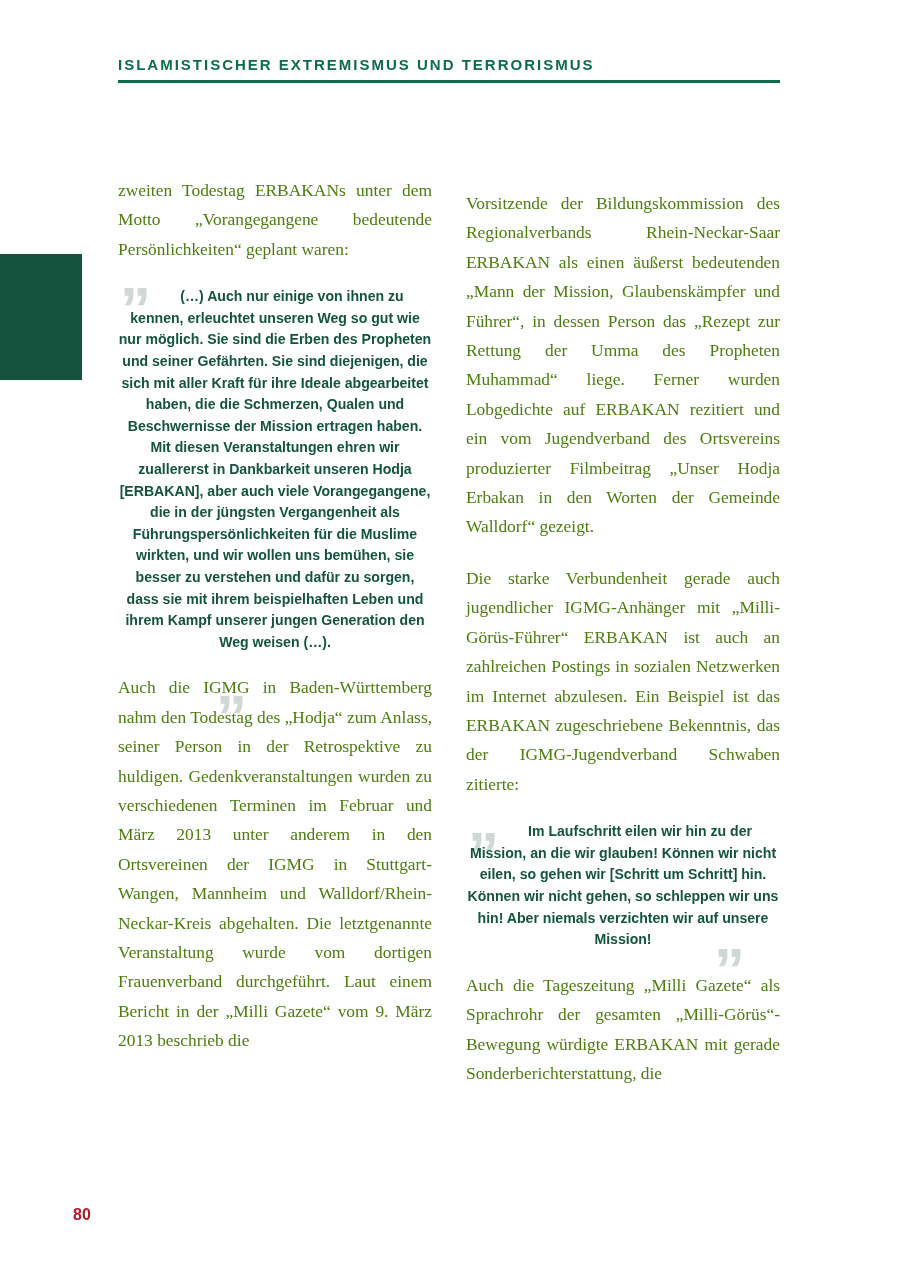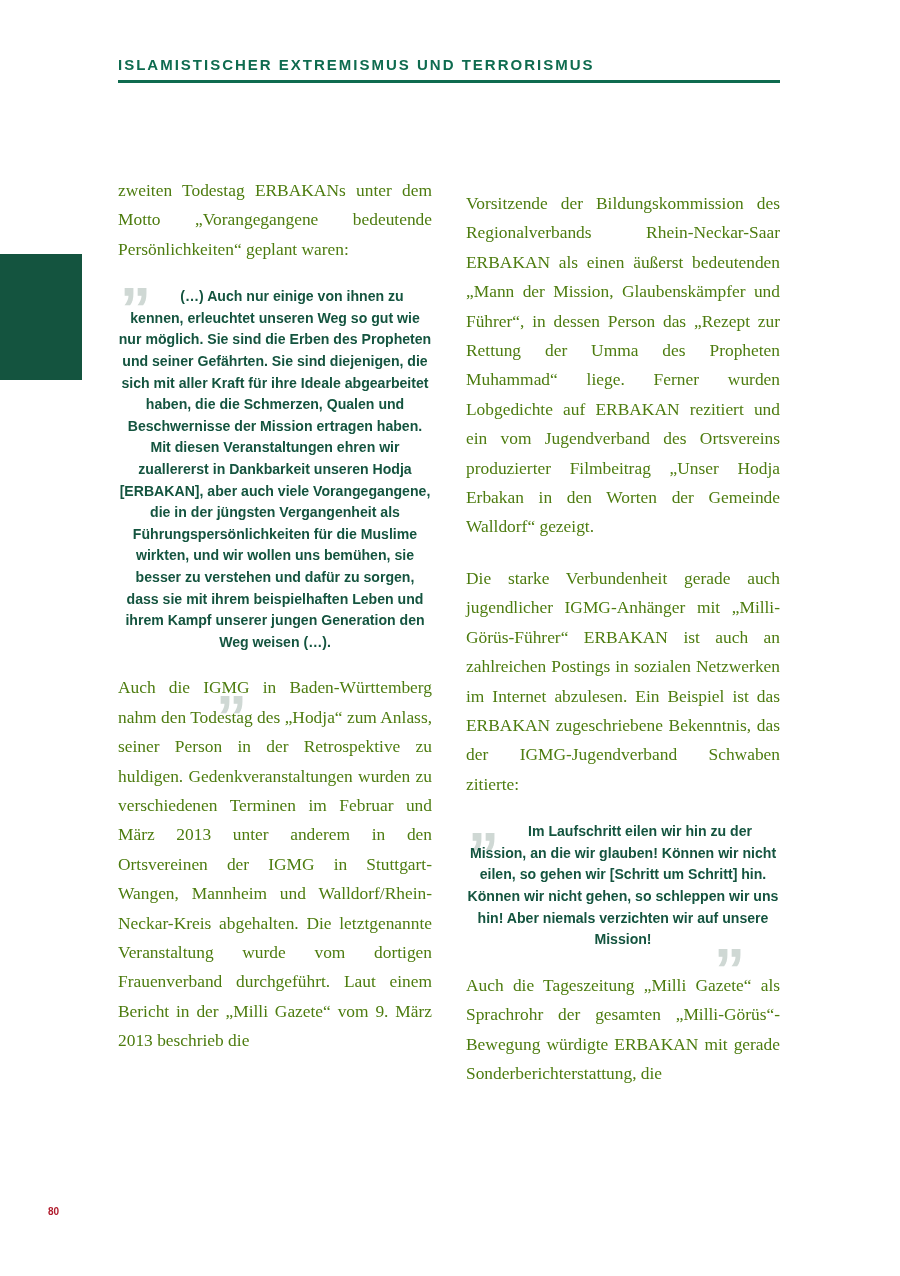--- a/index.html
+++ b/index.html
@@ -115,25 +115,25 @@
   #quote-1 .qmark.close { left: 98px; top: 400px; }
 
   
   #quote-2 { margin-top: 10px; }
   #quote-2 .qmark.open  { left: 2px; top: 2px; }
   #quote-2 .qmark.close { left: 248px; top: 118px; }
 
   
   .folio {
     position: absolute;
-    left: 48px;
+    left: 73px;
     top: 1206px;
     font-family: "Liberation Sans", sans-serif;
     font-weight: bold;
-    font-size: 10px;
+    font-size: 16px;
     color: #b01a2b;
   }
 </style>
 </head>
 <body>
 
 <div class="page">
 
   <div class="header">
     <div class="header-title">ISLAMISTISCHER EXTREMISMUS UND TERRORISMUS</div>

